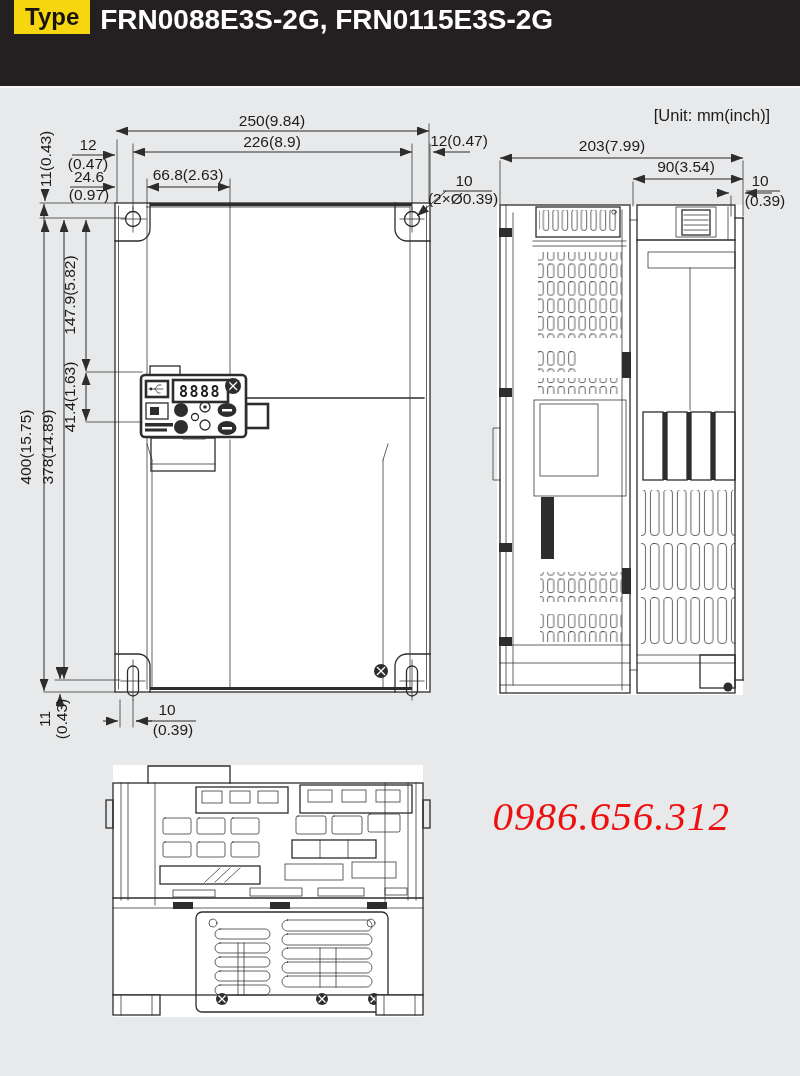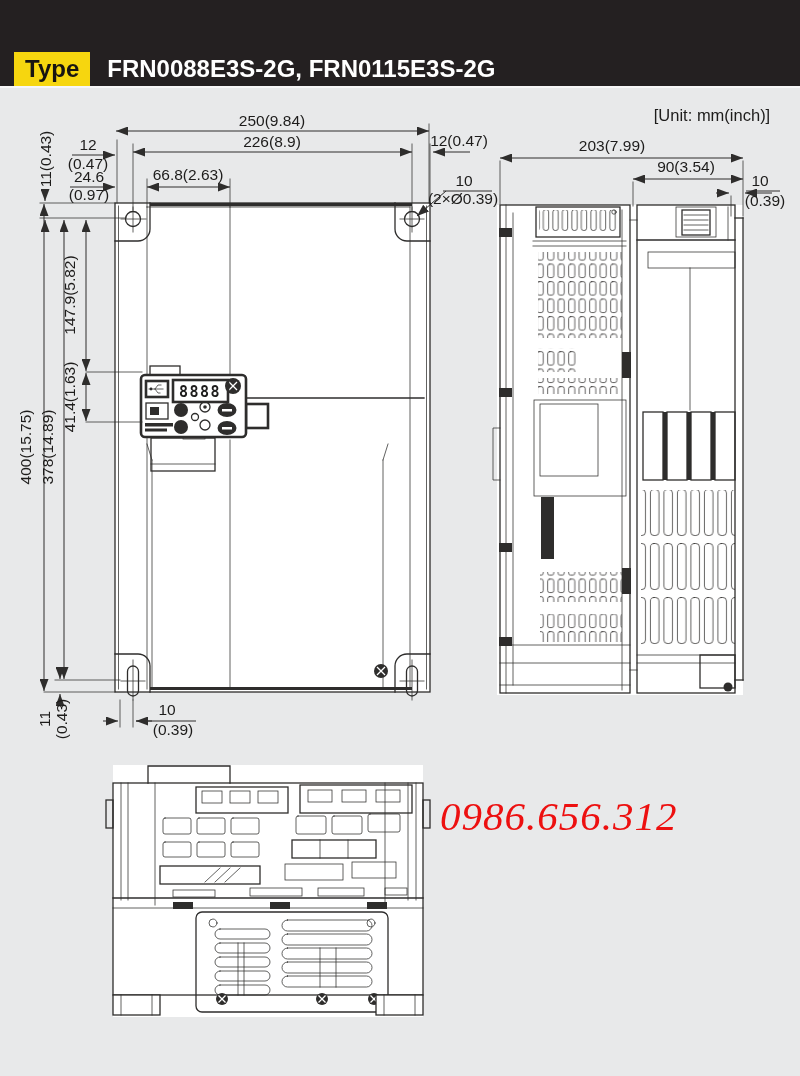--- a/index.html
+++ b/index.html
@@ -2,30 +2,30 @@
 <html><head>
 <meta charset="utf-8">
 <style>
   html,body{margin:0;padding:0}
   body{
     width:800px;height:1076px;position:relative;overflow:hidden;
     background:#e8e9ea;font-family:"Liberation Sans",sans-serif;
   }
   .header{
     position:absolute;top:0;left:0;width:800px;height:88px;background:#242021;
-    display:flex;align-items:flex-end;box-sizing:border-box;padding-left:14px;
+    display:flex;align-items:flex-start;box-sizing:border-box;padding-left:14px;
     border-bottom:2px solid #f6f6f7;
   }
   .badge{
     background:#f6d60f;color:#171411;font-weight:bold;font-size:24px;
     padding:5px 11px;line-height:1;flex:0 0 auto;
   }
-  .titles{color:#ffffff;font-weight:bold;font-size:24px;line-height:1.4;margin-left:17px}
+  .titles{color:#ffffff;font-weight:bold;font-size:28px;line-height:1.4;margin-left:10px}
   .wm{
-    position:absolute;left:440px;top:792px;width:290px;text-align:left;
+    position:absolute;left:440px;top:792px;width:290px;text-align:right;
     font-family:"Liberation Serif",serif;font-style:italic;font-size:41px;
     color:#ed1010;letter-spacing:1px;
   }
   svg.draw{position:absolute;top:0;left:0}
   .s {fill:none;stroke:#2e2d2c;stroke-width:1.3;stroke-linecap:square}
   .s2{fill:none;stroke:#2e2d2c;stroke-width:2.6;stroke-linecap:square}
   .t {fill:none;stroke:#2e2d2c;stroke-width:.75;stroke-linecap:square}
   .dim{fill:none;stroke:#2e2d2c;stroke-width:1}
   .dk{fill:#2e2d2c;stroke:none}
   .wh{fill:#ffffff;stroke:none}

